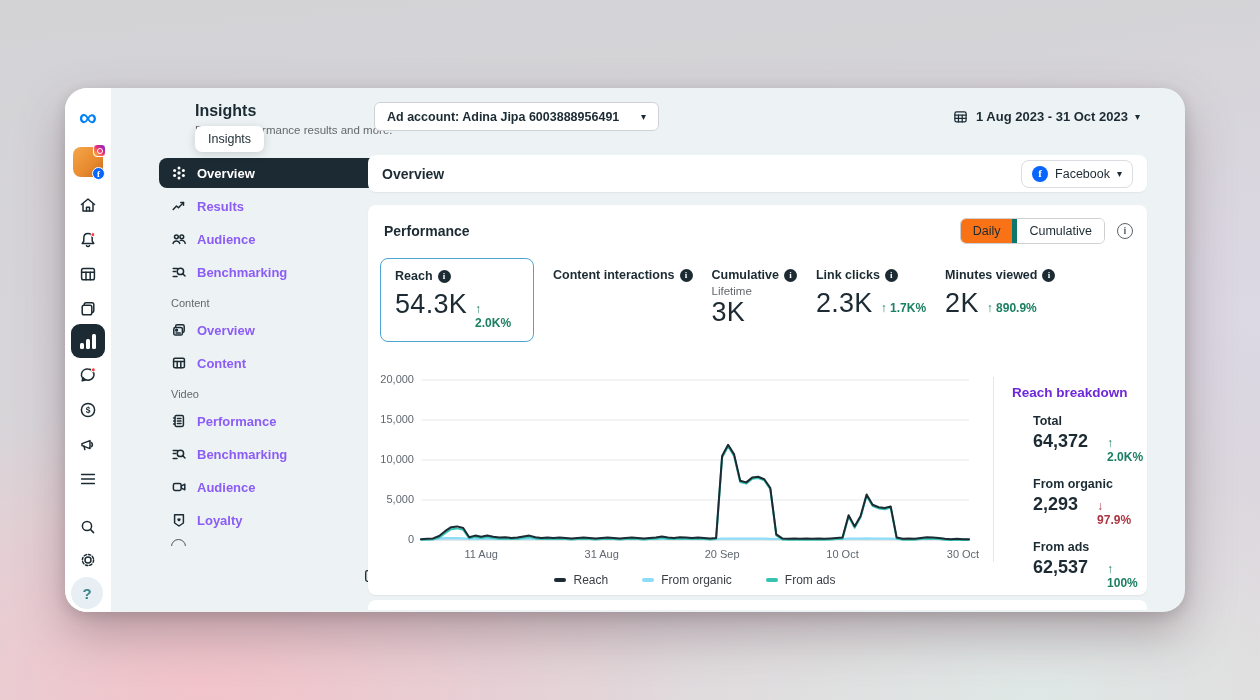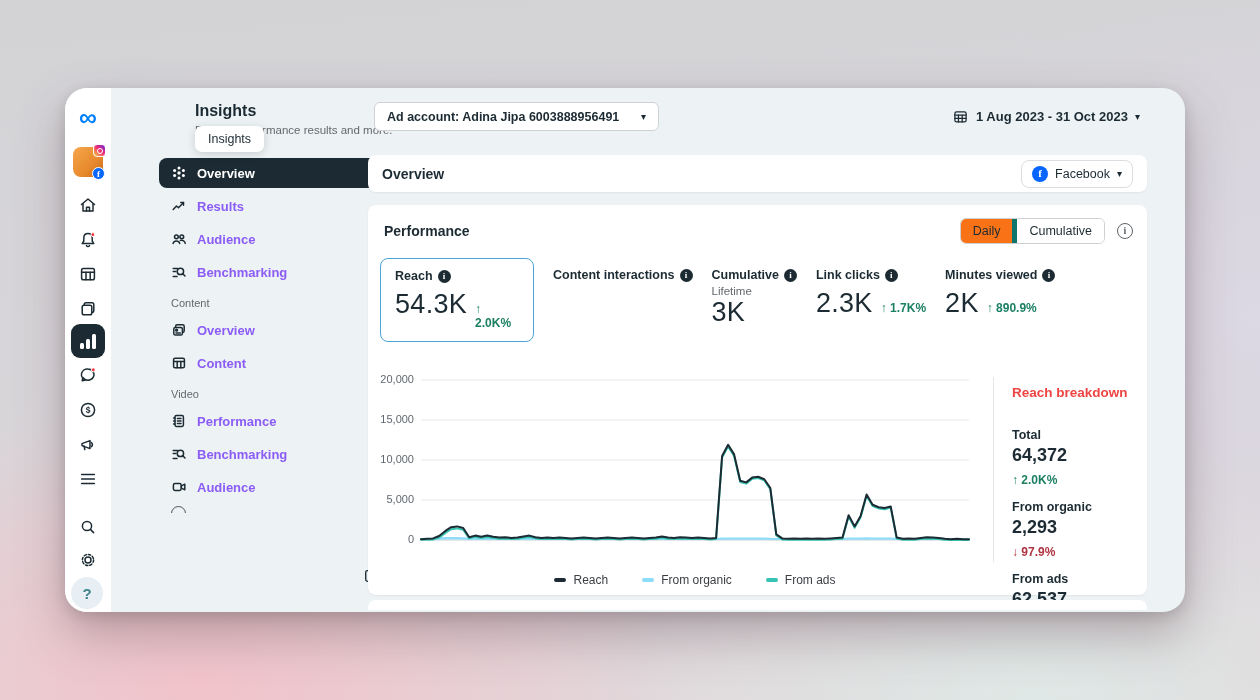--- a/index.html
+++ b/index.html
@@ -88,24 +88,24 @@
   .ytick { position:absolute; right:0; font-size:11px; color:#606770; }
   .plot { position:absolute; left:53px; top:175px; width:548px; height:160px; }
   .x-axis { position:absolute; left:53px; top:343px; width:548px; height:16px; }
   .xtick { position:absolute; transform:translateX(-50%); font-size:11px; color:#606770; white-space:nowrap; }
   .legend { position:absolute; left:53px; top:368px; width:548px; display:flex; justify-content:center; gap:34px; }
   .lg-item { display:flex; align-items:center; gap:7px; cursor:pointer; }
   .lg-swatch { width:12px; height:4px; border-radius:2px; display:inline-block; }
   .lg-label { font-size:12px; color:#3a3f44; }
   .vdivider { position:absolute; left:625px; top:172px; width:1px; height:185px; background:#e4e6ea; }
   .breakdown { position:absolute; left:644px; top:180px; width:122px; }
-  .bd-title { font-size:13.5px; font-weight:bold; color:#ef4444; margin-bottom:28px; }
-  .bd-row { margin-bottom:13px; }
+  .bd-title { font-size:13.5px; font-weight:bold; color:#6d28d9; margin-bottom:14px; }
+  .bd-row { margin-bottom:13px;margin-left:21px; }
   .bd-label { font-size:12.5px; font-weight:bold; color:#1c2b33; }
-  .bd-vals { display:flex; align-items:baseline; gap:7px; margin-top:3px;flex-direction:column; }
+  .bd-vals { display:flex; align-items:baseline; gap:19px; margin-top:3px; }
   .bd-value { font-size:18px; font-weight:bold; color:#1c2b33; }
   .bd-delta { font-size:12px; font-weight:bold; }
   .next-card { position:absolute; left:0; top:512px; width:779px; height:10px; border-radius:8px 8px 0 0; background:#fff; }
   svg.icon { stroke:#1c2b33; stroke-width:1.5; fill:none; stroke-linecap:round; stroke-linejoin:round; }
 </style>
 </head>
 <body>
 
 <div class="stage">
   <div class="app">
@@ -278,20 +278,27 @@
             </svg>
           <span>Benchmarking</span>
         </div>
         <div class="menu-item">
           <svg class="icon" width="16" height="16" viewBox="0 0 16 16">
               <rect x="2.4" y="4.6" width="7.8" height="6.8" rx="1.6"></rect>
               <path d="M10.2 7.2 L13.8 5.2 V10.8 L10.2 8.8"></path>
             </svg>
           <span>Audience</span>
         </div>
+        <div class="menu-item">
+          <svg class="icon" width="16" height="16" viewBox="0 0 16 16">
+              <path d="M3.6 2.8 H12.4 V11 L8 14 L3.6 11 Z"></path>
+              <path d="M8 9.6 C6.4 8.4 5.8 7.2 6.7 6.4 C7.3 5.9 8 6.3 8 6.9 C8 6.3 8.7 5.9 9.3 6.4 C10.2 7.2 9.6 8.4 8 9.6 Z" fill="#1c2b33" stroke="none"></path>
+            </svg>
+          <span>Loyalty</span>
+        </div>
         <div class="partial-icon">
             <span></span>
           </div>
       </div>
 
       <div class="collapse-btn">
         <svg class="icon" width="18" height="18" viewBox="0 0 20 20">
             <rect x="3" y="4" width="14" height="12" rx="2"></rect>
             <path d="M11.5 4 V16"></path>
             <path d="M15 8.5 L13.3 10 L15 11.5"></path>
@@ -399,20 +406,27 @@
               <line x1="0" x2="548" y1="120" y2="120" stroke="#e7e9ec" stroke-width="1"></line>
               <line x1="0" x2="548" y1="80" y2="80" stroke="#e7e9ec" stroke-width="1"></line>
               <line x1="0" x2="548" y1="40" y2="40" stroke="#e7e9ec" stroke-width="1"></line>
               <line x1="0" x2="548" y1="0" y2="0" stroke="#e7e9ec" stroke-width="1"></line>
               <polygon points="0,160 0.0,159.0 6.0,159.0 12.0,158.9 18.1,158.4 24.1,158.0 30.1,157.9 36.1,158.0 42.2,158.2 48.2,158.8 54.2,158.7 60.2,158.8 66.2,158.7 72.3,158.8 78.3,158.9 84.3,158.8 90.3,159.0 96.4,158.9 102.4,158.7 108.4,158.6 114.4,158.8 120.4,159.0 126.5,158.9 132.5,159.0 138.5,158.9 144.5,159.0 150.5,159.0 156.6,159.0 162.6,158.9 168.6,159.0 174.6,159.0 180.7,159.0 186.7,158.9 192.7,159.0 198.7,159.0 204.7,159.0 210.8,158.9 216.8,159.0 222.8,159.0 228.8,159.0 234.9,158.9 240.9,158.7 246.9,158.9 252.9,159.0 258.9,158.8 265.0,158.9 271.0,159.0 277.0,158.9 283.0,159.0 289.1,159.0 295.1,159.0 301.1,158.6 307.1,158.4 313.1,158.5 319.2,158.6 325.2,158.6 331.2,158.6 337.2,158.6 343.3,158.6 349.3,158.7 355.3,158.9 361.3,159.0 367.3,159.1 373.4,159.0 379.4,159.1 385.4,159.0 391.4,159.1 397.5,159.0 403.5,159.1 409.5,159.0 415.5,159.0 421.5,158.9 427.6,158.4 433.6,158.6 439.6,158.5 445.6,158.2 451.6,158.4 457.7,158.5 463.7,158.5 469.7,158.4 475.7,159.0 481.8,159.1 487.8,159.0 493.8,159.1 499.8,159.0 505.8,158.8 511.9,158.9 517.9,159.0 523.9,159.1 529.9,159.2 536.0,159.1 542.0,159.2 548.0,159.2 548,160" fill="#8ddcf8" opacity="0.5"></polygon>
               <polyline points="0.0,159.0 6.0,159.0 12.0,158.9 18.1,158.4 24.1,158.0 30.1,157.9 36.1,158.0 42.2,158.2 48.2,158.8 54.2,158.7 60.2,158.8 66.2,158.7 72.3,158.8 78.3,158.9 84.3,158.8 90.3,159.0 96.4,158.9 102.4,158.7 108.4,158.6 114.4,158.8 120.4,159.0 126.5,158.9 132.5,159.0 138.5,158.9 144.5,159.0 150.5,159.0 156.6,159.0 162.6,158.9 168.6,159.0 174.6,159.0 180.7,159.0 186.7,158.9 192.7,159.0 198.7,159.0 204.7,159.0 210.8,158.9 216.8,159.0 222.8,159.0 228.8,159.0 234.9,158.9 240.9,158.7 246.9,158.9 252.9,159.0 258.9,158.8 265.0,158.9 271.0,159.0 277.0,158.9 283.0,159.0 289.1,159.0 295.1,159.0 301.1,158.6 307.1,158.4 313.1,158.5 319.2,158.6 325.2,158.6 331.2,158.6 337.2,158.6 343.3,158.6 349.3,158.7 355.3,158.9 361.3,159.0 367.3,159.1 373.4,159.0 379.4,159.1 385.4,159.0 391.4,159.1 397.5,159.0 403.5,159.1 409.5,159.0 415.5,159.0 421.5,158.9 427.6,158.4 433.6,158.6 439.6,158.5 445.6,158.2 451.6,158.4 457.7,158.5 463.7,158.5 469.7,158.4 475.7,159.0 481.8,159.1 487.8,159.0 493.8,159.1 499.8,159.0 505.8,158.8 511.9,158.9 517.9,159.0 523.9,159.1 529.9,159.2 536.0,159.1 542.0,159.2 548.0,159.2" fill="none" stroke="#8ddcf8" stroke-width="2" stroke-linejoin="round" stroke-linecap="round"></polyline>
               <polyline points="0.0,159.8 6.0,159.7 12.0,159.5 18.1,157.6 24.1,153.2 30.1,149.2 36.1,148.4 42.2,149.8 48.2,158.4 54.2,156.9 60.2,158.0 66.2,156.9 72.3,158.0 78.3,158.7 84.3,158.4 90.3,159.0 96.4,158.7 102.4,157.7 108.4,157.0 114.4,158.4 120.4,159.0 126.5,158.7 132.5,159.0 138.5,158.7 144.5,159.0 150.5,159.4 156.6,159.0 162.6,158.7 168.6,159.0 174.6,159.4 180.7,159.0 186.7,158.7 192.7,159.0 198.7,159.4 204.7,159.0 210.8,158.7 216.8,159.0 222.8,159.4 228.8,159.0 234.9,158.7 240.9,157.7 246.9,158.7 252.9,159.0 258.9,158.4 265.0,158.7 271.0,159.0 277.0,158.7 283.0,159.0 289.1,159.4 295.1,159.0 301.1,77.6 307.1,66.4 313.1,76.0 319.2,102.0 325.2,103.6 331.2,98.8 337.2,98.0 343.3,100.4 349.3,109.2 355.3,155.5 361.3,159.4 367.3,159.7 373.4,159.4 379.4,159.7 385.4,159.4 391.4,159.7 397.5,159.4 403.5,159.7 409.5,159.4 415.5,159.0 421.5,158.7 427.6,136.4 433.6,147.8 439.6,137.2 445.6,116.0 451.6,126.0 457.7,128.4 463.7,129.2 469.7,127.6 475.7,158.6 481.8,159.7 487.8,159.4 493.8,159.7 499.8,159.0 505.8,158.4 511.9,158.7 517.9,159.0 523.9,159.7 529.9,160.0 536.0,159.7 542.0,160.0 548.0,160.0" fill="none" stroke="#36c3b1" stroke-width="2" stroke-linejoin="round" stroke-linecap="round"></polyline>
               <polyline points="0.0,159.2 6.0,158.8 12.0,158.4 18.1,156.0 24.1,151.2 30.1,147.2 36.1,146.4 42.2,148.0 48.2,157.2 54.2,155.6 60.2,156.8 66.2,155.6 72.3,156.8 78.3,157.6 84.3,157.2 90.3,158.0 96.4,157.6 102.4,156.4 108.4,155.6 114.4,157.2 120.4,158.0 126.5,157.6 132.5,158.0 138.5,157.6 144.5,158.0 150.5,158.4 156.6,158.0 162.6,157.6 168.6,158.0 174.6,158.4 180.7,158.0 186.7,157.6 192.7,158.0 198.7,158.4 204.7,158.0 210.8,157.6 216.8,158.0 222.8,158.4 228.8,158.0 234.9,157.6 240.9,156.4 246.9,157.6 252.9,158.0 258.9,157.2 265.0,157.6 271.0,158.0 277.0,157.6 283.0,158.0 289.1,158.4 295.1,158.0 301.1,76.0 307.1,64.8 313.1,74.4 319.2,100.8 325.2,102.4 331.2,97.6 337.2,96.8 343.3,99.2 349.3,108.0 355.3,154.4 361.3,158.4 367.3,158.8 373.4,158.4 379.4,158.8 385.4,158.4 391.4,158.8 397.5,158.4 403.5,158.8 409.5,158.4 415.5,158.0 421.5,157.6 427.6,135.2 433.6,146.4 439.6,136.0 445.6,114.4 451.6,124.8 457.7,127.2 463.7,128.0 469.7,126.4 475.7,157.6 481.8,158.8 487.8,158.4 493.8,158.8 499.8,158.0 505.8,157.2 511.9,157.6 517.9,158.0 523.9,158.8 529.9,159.2 536.0,158.8 542.0,159.2 548.0,159.2" fill="none" stroke="#1c2b33" stroke-width="2" stroke-linejoin="round" stroke-linecap="round"></polyline>
             </svg>
         </div>
+        <div class="x-axis" id="x-axis">
+            <div class="xtick" style="left: 60.2198px;">11 Aug</div>
+            <div class="xtick" style="left: 180.659px;">31 Aug</div>
+            <div class="xtick" style="left: 301.099px;">20 Sep</div>
+            <div class="xtick" style="left: 421.538px;">10 Oct</div>
+            <div class="xtick" style="left: 541.978px;">30 Oct</div>
+          </div>
         <div class="legend" id="legend">
             <span class="lg-item">
               <span class="lg-swatch" style="background:#1c2b33"></span>
               <span class="lg-label">Reach</span>
             </span>
             <span class="lg-item">
               <span class="lg-swatch" style="background:#8ddcf8"></span>
               <span class="lg-label">From organic</span>
             </span>
             <span class="lg-item">

